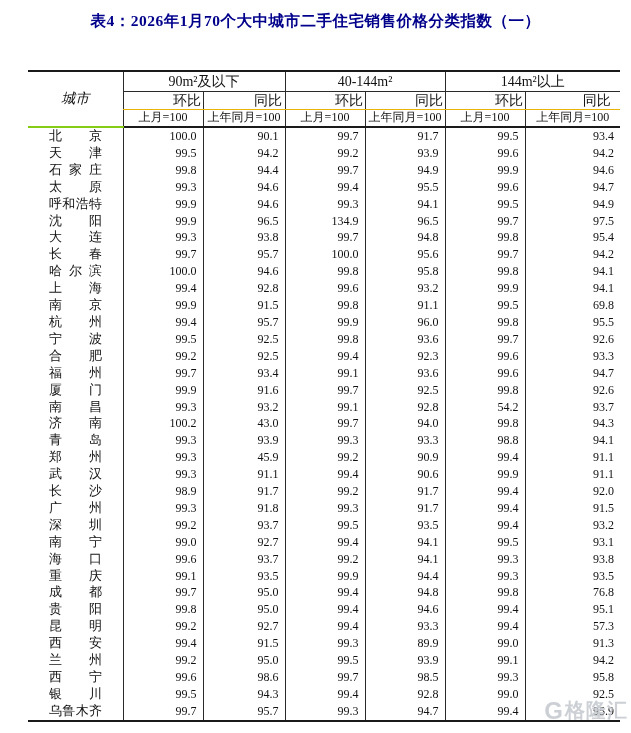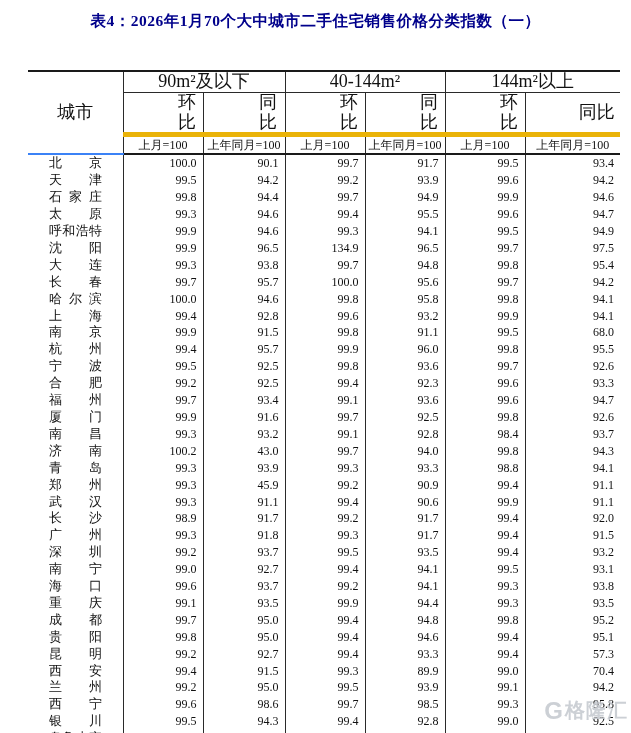--- a/index.html
+++ b/index.html
@@ -3,24 +3,24 @@
 <meta charset="utf-8">
 <style>
   html,body{margin:0;padding:0;background:#ffffff;}
   body{width:631px;height:733px;font-family:"Liberation Serif","DejaVu Serif",serif;}
   .page{position:relative;width:631px;height:733px;overflow:hidden;background:#fff;}
   .title{position:absolute;top:11px;left:0;width:100%;margin:0;text-align:center;
          font-size:15.5px;font-weight:bold;color:#00008B;letter-spacing:0.5px;}
   table.idx{position:absolute;left:28px;top:70px;width:592px;border-collapse:collapse;
             table-layout:fixed;border-top:2px solid #1a1a1a;border-bottom:2px solid #1a1a1a;}
   th,td{padding:0;margin:0;color:#111;font-weight:normal;}
-  thead th{font-size:18px;text-align:center;vertical-align:middle;line-height:1.1;}
-  th.city-h{border-bottom:2px solid #3b82f6;}
+  thead th{font-size:14px;text-align:center;vertical-align:middle;line-height:1.1;}
+  th.city-h{border-bottom:2px solid #84cc16;font-style:italic;}
   tr.r1 th.grp{height:19px;border-left:1px solid #2a2a2a;border-bottom:1px solid #2a2a2a;}
-  tr.r2 th.met{height:17px;border-left:1px solid #2a2a2a;border-bottom:5px solid #eab308;padding-left:48px;}
+  tr.r2 th.met{height:17px;border-left:1px solid #2a2a2a;border-bottom:1px solid #eab308;padding-left:48px;}
   tr.r3 th.base{height:16px;border-left:1px solid #2a2a2a;border-bottom:2px solid #1a1a1a;font-size:12px;text-align:center;}
   tbody td{height:16.9px;line-height:16.9px;font-size:12px;}
   tbody td.num{text-align:right;padding-right:6px;border-left:1px solid #2a2a2a;}
   td.city{vertical-align:middle;}
   td.city .city-inner{display:flex;justify-content:space-between;width:53px;margin-left:21px;
                       font-size:13px;line-height:16.9px;}
   .watermark{position:absolute;right:3px;top:697px;color:#c7cbd1;font-weight:bold;
              font-size:20px;letter-spacing:1px;font-family:"Liberation Sans",sans-serif;
              opacity:0.9;display:flex;align-items:center;gap:1px;}
   .wm-g{font-size:24px;line-height:22px;}
@@ -215,21 +215,21 @@
             <span class="city-inner">
               <span>南</span>
               <span>京</span>
             </span>
           </td>
           <td class="num">99.9</td>
           <td class="num">91.5</td>
           <td class="num">99.8</td>
           <td class="num">91.1</td>
           <td class="num">99.5</td>
-          <td class="num">68.0</td>
+          <td class="num">69.8</td>
         </tr>
         <tr>
           <td class="city">
             <span class="city-inner">
               <span>杭</span>
               <span>州</span>
             </span>
           </td>
           <td class="num">99.4</td>
           <td class="num">95.7</td>
@@ -298,21 +298,21 @@
           <td class="city">
             <span class="city-inner">
               <span>南</span>
               <span>昌</span>
             </span>
           </td>
           <td class="num">99.3</td>
           <td class="num">93.2</td>
           <td class="num">99.1</td>
           <td class="num">92.8</td>
-          <td class="num">98.4</td>
+          <td class="num">54.2</td>
           <td class="num">93.7</td>
         </tr>
         <tr>
           <td class="city">
             <span class="city-inner">
               <span>济</span>
               <span>南</span>
             </span>
           </td>
           <td class="num">100.2</td>
@@ -453,21 +453,21 @@
             <span class="city-inner">
               <span>成</span>
               <span>都</span>
             </span>
           </td>
           <td class="num">99.7</td>
           <td class="num">95.0</td>
           <td class="num">99.4</td>
           <td class="num">94.8</td>
           <td class="num">99.8</td>
-          <td class="num">95.2</td>
+          <td class="num">76.8</td>
         </tr>
         <tr>
           <td class="city">
             <span class="city-inner">
               <span>贵</span>
               <span>阳</span>
             </span>
           </td>
           <td class="num">99.8</td>
           <td class="num">95.0</td>
@@ -495,21 +495,21 @@
             <span class="city-inner">
               <span>西</span>
               <span>安</span>
             </span>
           </td>
           <td class="num">99.4</td>
           <td class="num">91.5</td>
           <td class="num">99.3</td>
           <td class="num">89.9</td>
           <td class="num">99.0</td>
-          <td class="num">70.4</td>
+          <td class="num">91.3</td>
         </tr>
         <tr>
           <td class="city">
             <span class="city-inner">
               <span>兰</span>
               <span>州</span>
             </span>
           </td>
           <td class="num">99.2</td>
           <td class="num">95.0</td>

